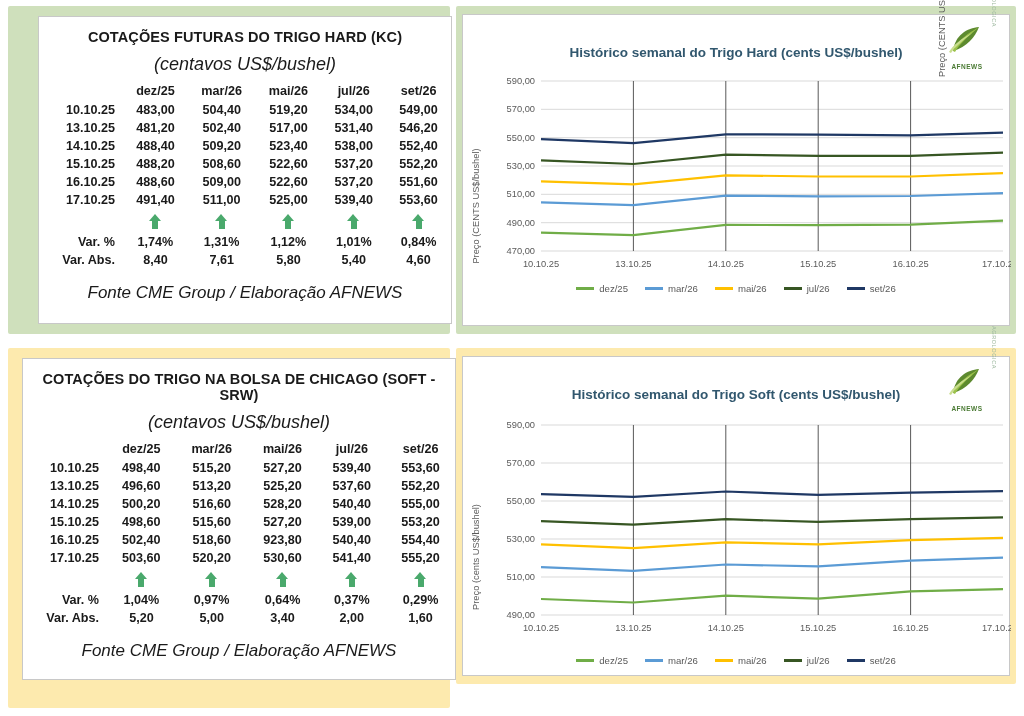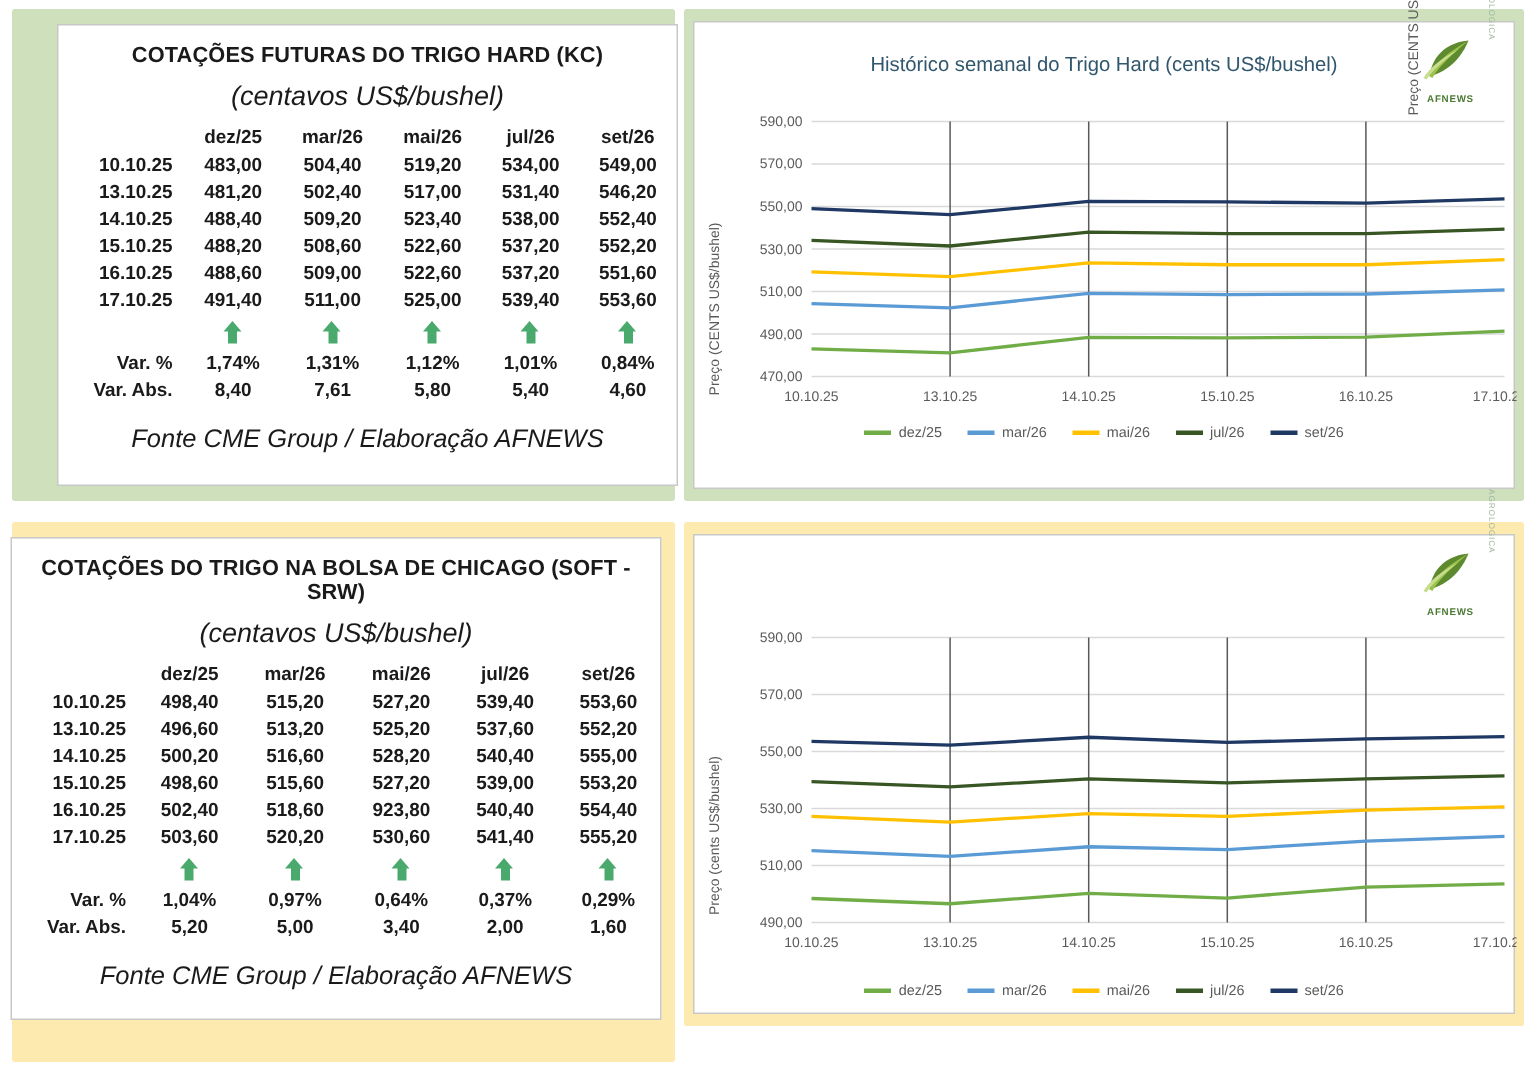--- a/index.html
+++ b/index.html
@@ -83,24 +83,24 @@
     text-align:center;
     font-style:italic;
     font-size:17px;
     color:#1a1a1a;
     margin-top:14px;
   }
 
   
   .chart-title {
     text-align:center;
-    font-weight:normal;
+    font-weight:bold;
     font-size:13.5px;
     color:#31576e;
-    padding-top:20px;
+    padding-top:30px;
   }
   .logo {
     position:absolute;
     right:14px; top:10px;
     width:56px; height:44px;
     text-align:center;
   }
   .logo .leaf { display:block; }
   .logo .lbl {
     font-size:6.5px;
@@ -328,21 +328,21 @@
         <i class="sw" style="background:#375623"></i>
         <span>jul/26</span>
       </span>
       <span class="item">
         <i class="sw" style="background:#1f3864"></i>
         <span>set/26</span>
       </span>
     </div>
   </div>
 
-  <div class="card" style="left:7px; top:358px; width:434px; height:322px;">
+  <div class="card" style="left:22px; top:358px; width:434px; height:322px;">
     <div class="tbl-title">COTAÇÕES DO TRIGO NA BOLSA DE CHICAGO (SOFT - SRW)</div>
     <div class="tbl-sub">(centavos US$/bushel)</div>
     <table class="q">
       <thead>
         <tr>
           <th style="width:84px"></th>
           <th>dez/25</th>
           <th>mar/26</th>
           <th>mai/26</th>
           <th>jul/26</th>
@@ -421,20 +421,21 @@
           <td class="val">3,40</td>
           <td class="val">2,00</td>
           <td class="val">1,60</td>
         </tr>
       </tbody>
     </table>
     <div class="src">Fonte CME Group / Elaboração AFNEWS</div>
   </div>
 
   <div class="card" style="left:462px; top:356px; width:548px; height:320px;">
+    <div class="chart-title">Histórico semanal do Trigo Soft (cents US$/bushel)</div>
 
     <div class="logo">
       <svg class="leaf" width="52" height="30" viewBox="0 0 52 30">
         <path d="M14 26 C16 10, 28 3, 40 2 C36 12, 28 22, 14 26 Z" fill="#5d8a2f"></path>
         <path d="M14 26 C18 16, 28 9, 40 2 C26 14, 20 20, 16 27 Z" fill="#9cc24a"></path>
         <path d="M10 27 C14 20, 22 14, 33 8 C22 17, 16 22, 12 28 Z" fill="#c9dd8e"></path>
       </svg>
       <span class="lbl">AFNEWS</span>
       <span class="lbl2">AGROLOGICA</span>
     </div>

